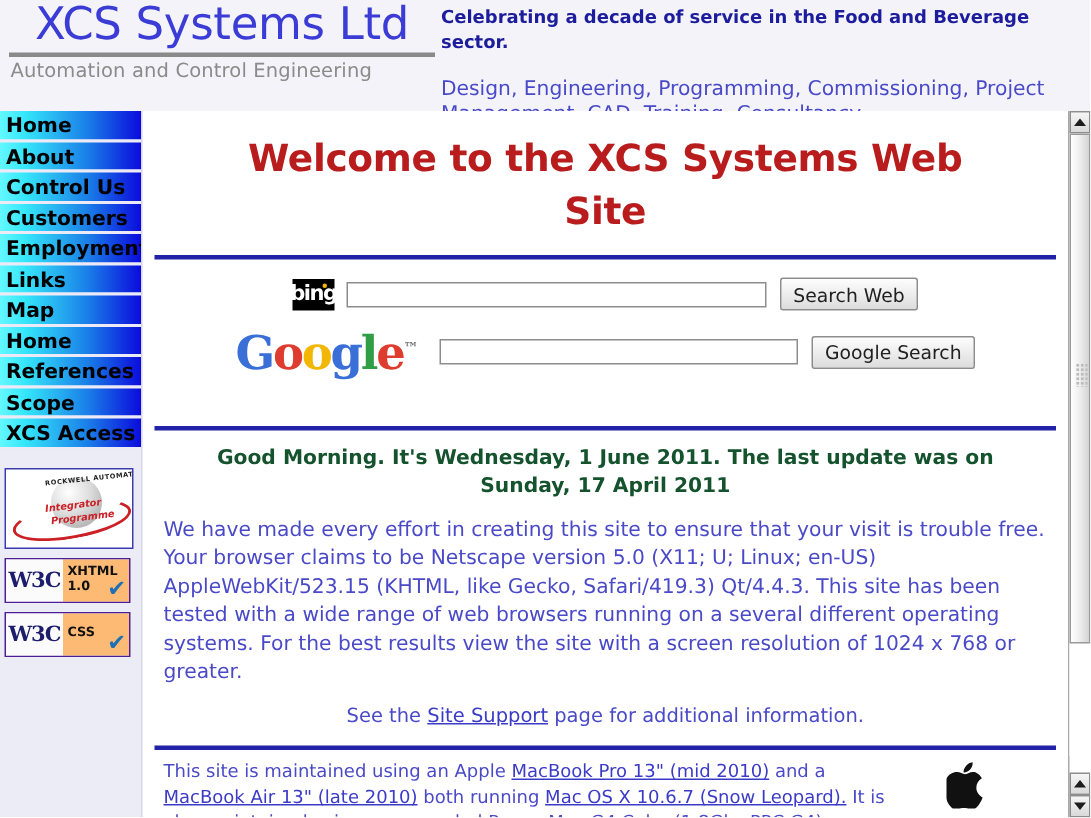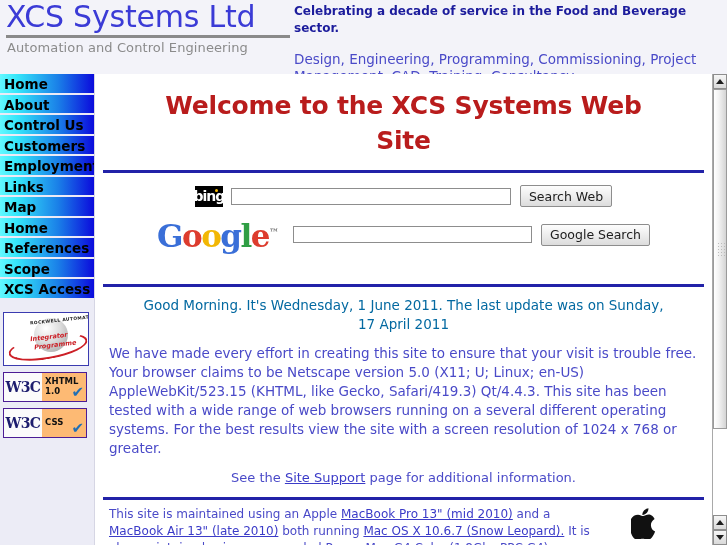--- a/index.html
+++ b/index.html
@@ -31,20 +31,21 @@
   }
   #brand-title {
     font-family: "DejaVu Sans", "Liberation Sans", sans-serif;
     font-size: 30px;
     font-weight: 400;
     color: #3b3bd6;
     letter-spacing: -0.2px;
     line-height: 34px;
     white-space: nowrap;
     padding-left: 2px;
+    text-align: center;
   }
   #brand-rule {
     width: 284px;
     height: 3px;
     background: #8a8a8a;
     margin: 1px 0 2px 2px;
   }
   #brand-sub {
     font-family: "DejaVu Sans", "Liberation Sans", sans-serif;
     font-size: 13px;
@@ -288,22 +289,22 @@
     background: linear-gradient(to bottom, #fdfdfd 0%, #ededed 50%, #dcdcdc 100%);
     font-size: 12.5px;
     color: #202020;
     font-family: "DejaVu Sans", "Liberation Sans", sans-serif;
     cursor: pointer;
     white-space: nowrap;
   }
   #greeting {
     text-align: center;
     font-size: 13.5px;
-    font-weight: normal;
-    color: #0369a1;
+    font-weight: bold;
+    color: #14532d;
     line-height: 19px;
     padding: 9px 40px 0 40px;
   }
   #browser-para {
     font-size: 13.5px;
     color: #4a4ac8;
     line-height: 19px;
     padding: 10px 14px 0 14px;
     text-align: left;
   }

